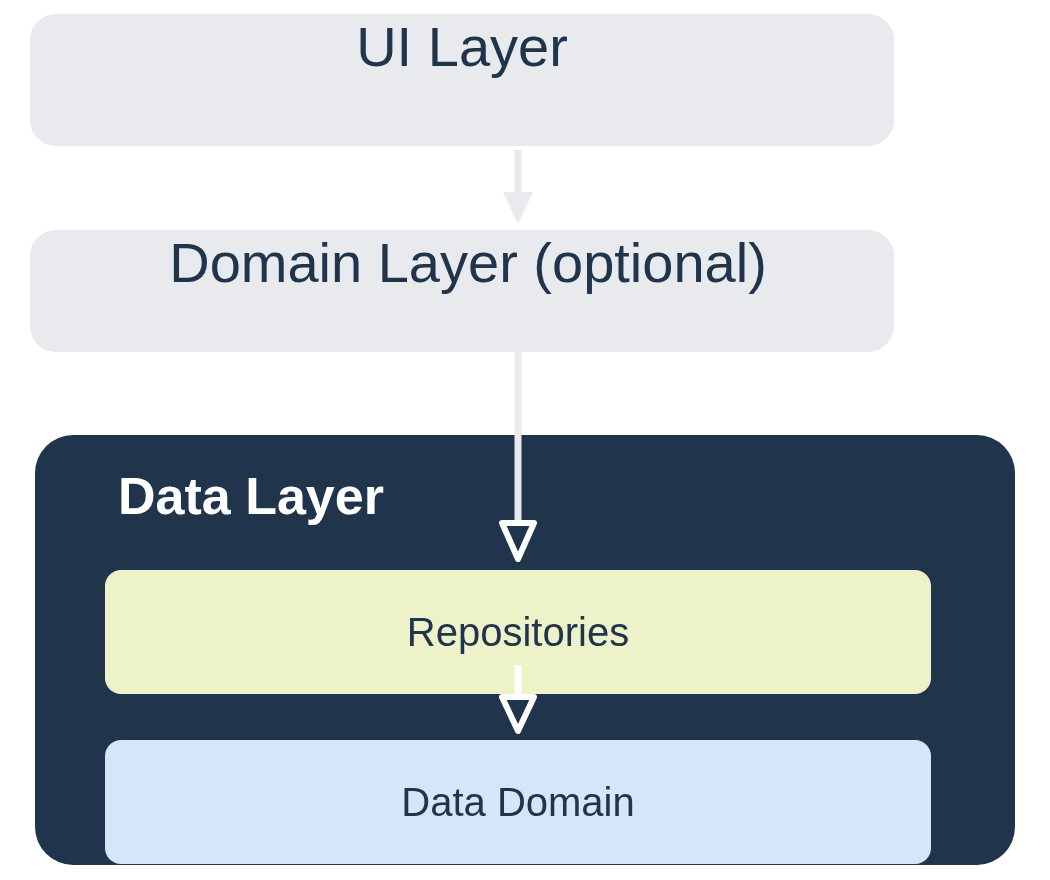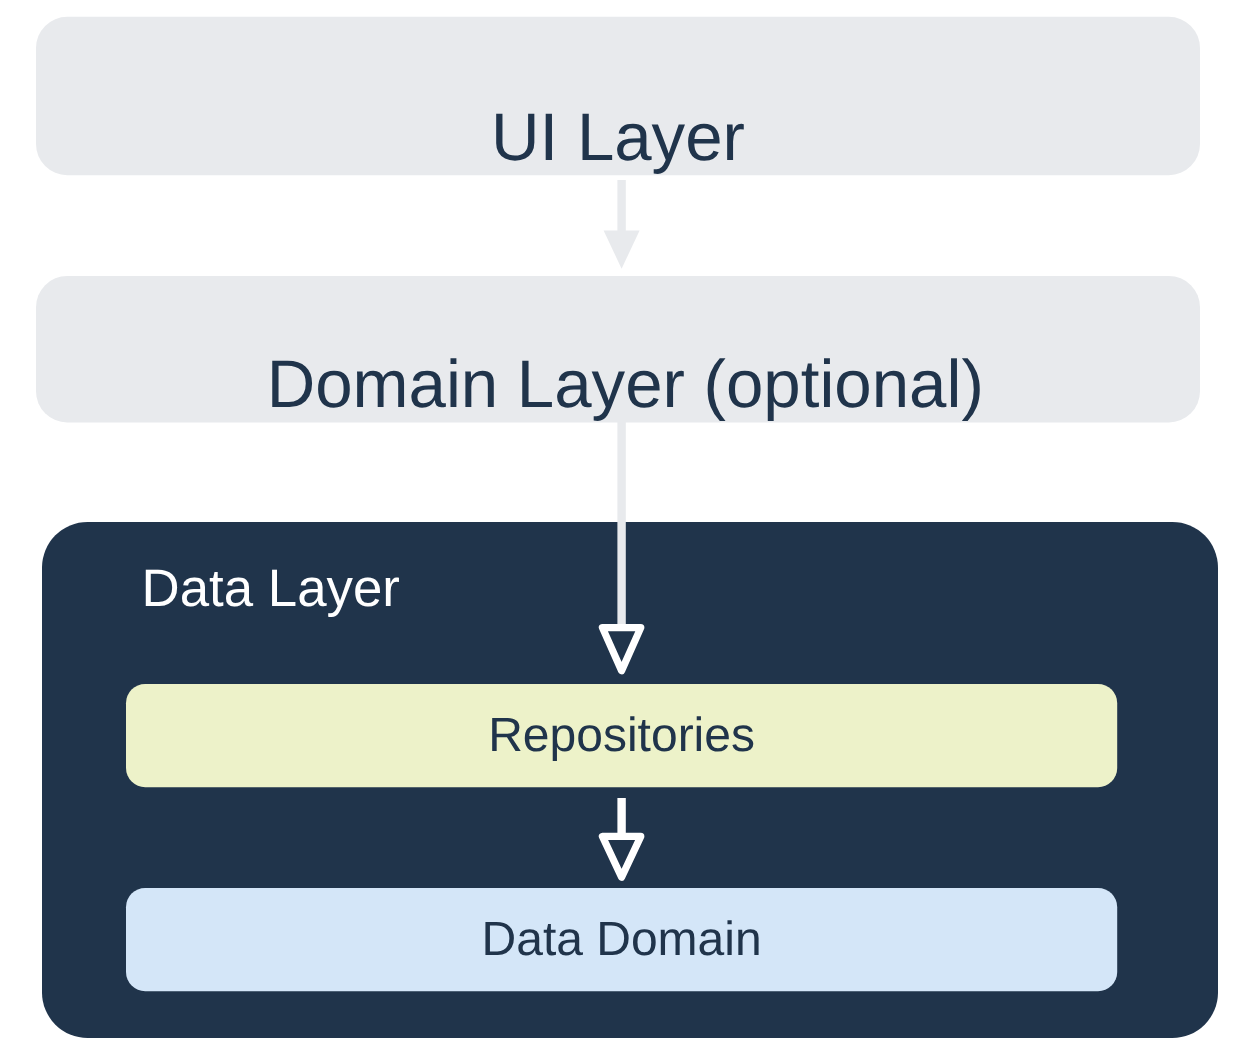--- a/index.html
+++ b/index.html
@@ -18,25 +18,25 @@
   .canvas{
     position:relative;
     width:1050px;
     height:880px;
     background:#FFFFFF;
     overflow:hidden;
   }
   .layer-box{
     position:absolute;
     left:30px;
-    width:970px;
+    width:864px;
     background:var(--layer-box-bg);
     border-radius:26px;
     display:flex;
-    align-items:flex-end;
+    align-items:flex-start;
     justify-content:center;
     color:var(--layer-text);
     font-size:56px;
     font-weight:400;
   }
   .ui-layer{top:14px;height:132px;}
   .domain-layer{top:230px;height:122px;padding-left:12px;}
   .data-layer{
     position:absolute;
     left:35px;
@@ -44,28 +44,28 @@
     width:980px;
     height:430px;
     background:var(--data-layer-bg);
     border-radius:38px;
   }
   .data-layer-title{
     position:absolute;
     left:83px;
     top:31px;
     color:var(--data-layer-text);
-    font-size:44px;
-    font-weight:400;
+    font-size:52px;
+    font-weight:700;
   }
   .inner-box{
     position:absolute;
     left:70px;
     width:826px;
-    height:86px;
+    height:124px;
     border-radius:16px;
     display:flex;
     align-items:center;
     justify-content:center;
     color:var(--layer-text);
     font-size:40px;
     font-weight:400;
   }
   .repositories{top:135px;background:var(--repositories-bg);}
   .data-sources{top:305px;background:var(--data-sources-bg);}

